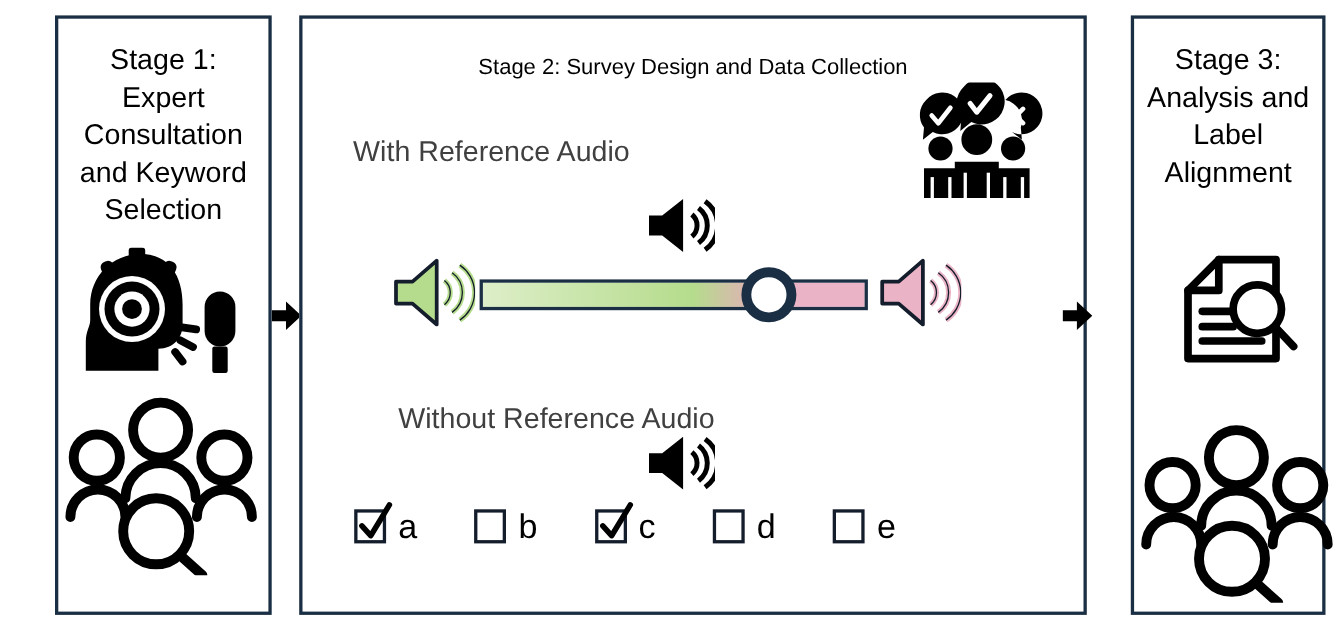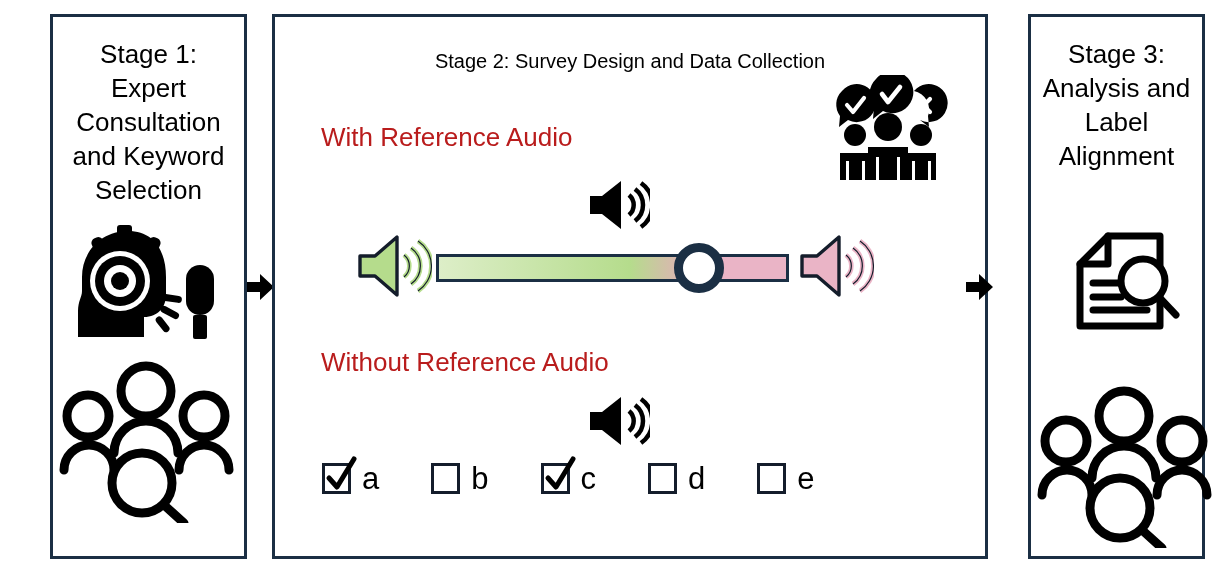--- a/index.html
+++ b/index.html
@@ -45,25 +45,25 @@
   #stage2-title {
     top: 26px;
     font-size: 20px;
     line-height: 36px;
   }
 
   
   .section-label {
     position: absolute;
     font-size: 26px;
-    color: #b91c1c;
+    color: #404040;
     left: 46px;
   }
   #with-ref-label    { top: 105px; }
-  #without-ref-label { top: 330px; }
+  #without-ref-label { top: 348px; margin-left: 41px; }
 
   
   .arrow {
     position: absolute;
     top: 272px;
   }
   #arrow-1 { left: 247px; }
   #arrow-2 { left: 966px; }
 
   

